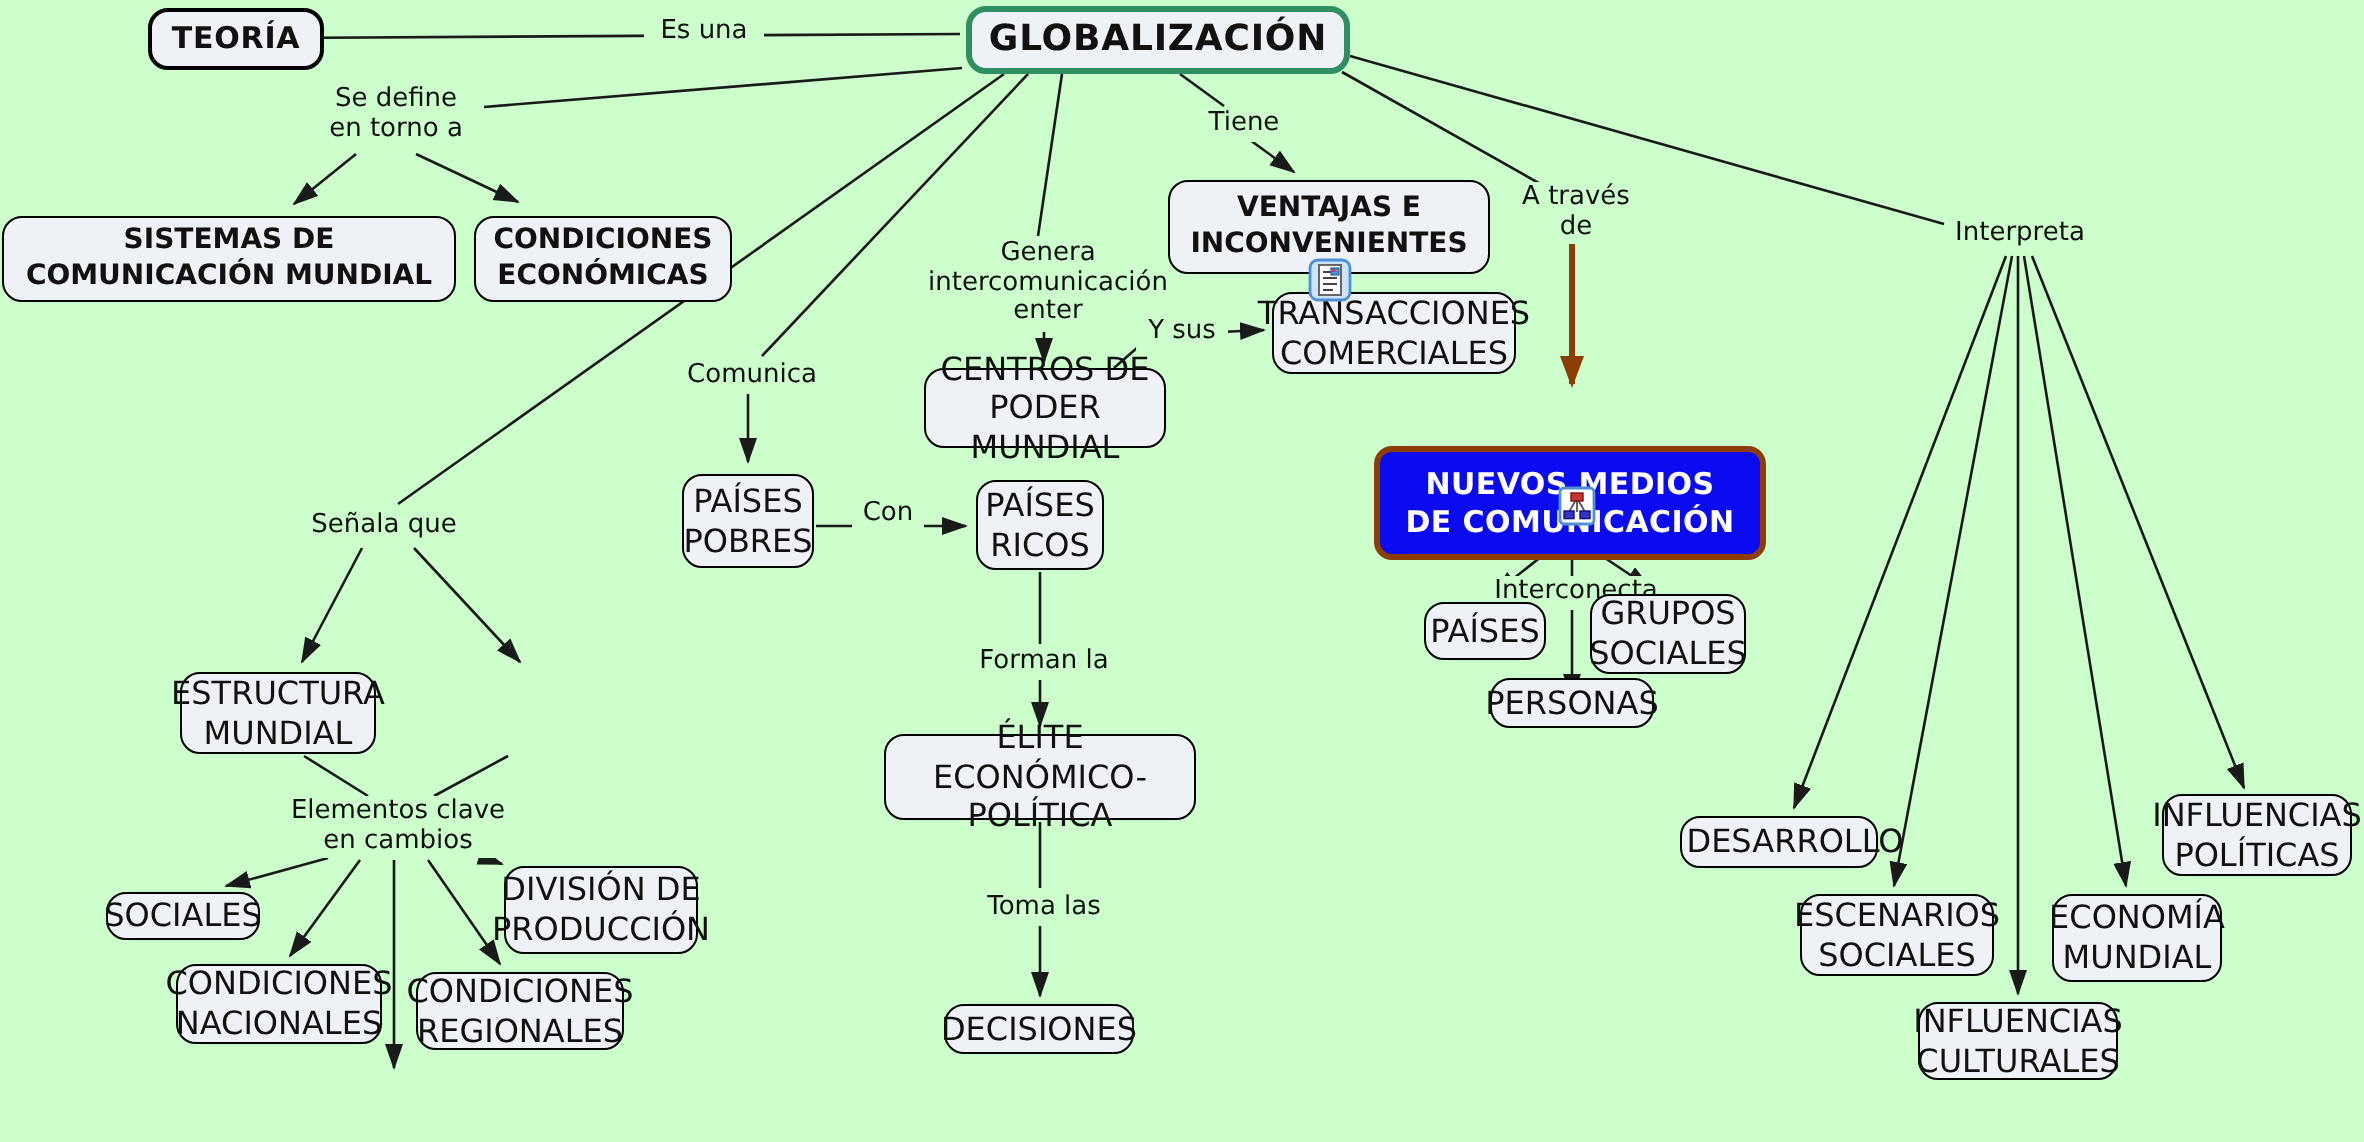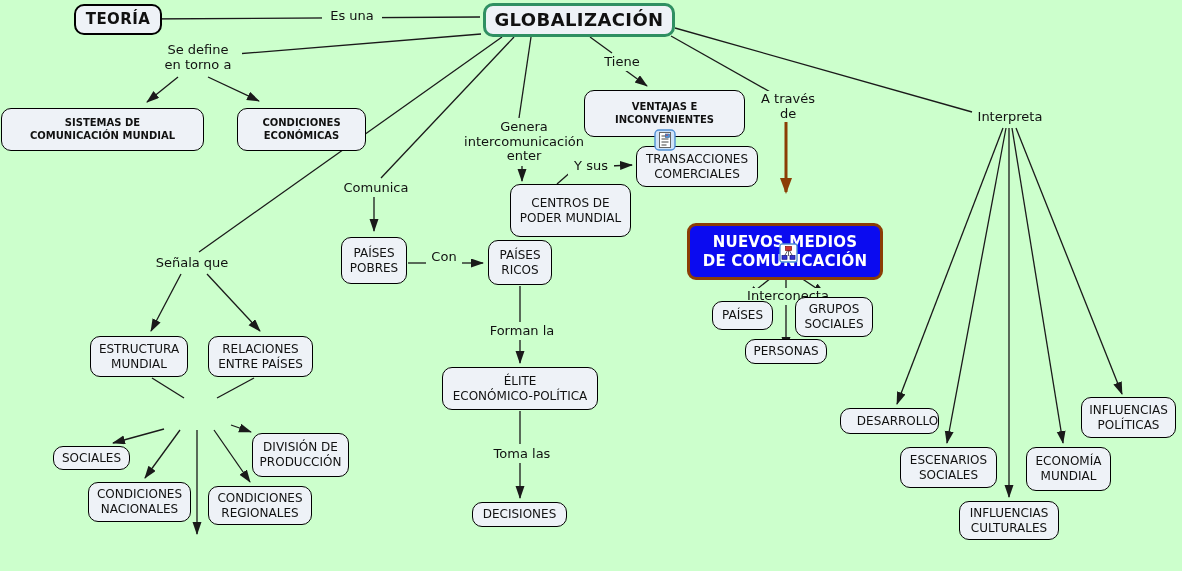--- a/index.html
+++ b/index.html
@@ -10,23 +10,23 @@
     color:#111;
   }
   .edges{position:absolute;left:0;top:0;z-index:1;}
   .node{
     position:absolute;z-index:3;box-sizing:border-box;
     display:flex;align-items:center;justify-content:center;
     text-align:center;white-space:pre-line;
     background:var(--node-fill,#eef2f7);
     border:1.4px solid var(--node-border,#000);
     border-radius:10px;
-    font-size:12px;line-height:1.22;padding:2px 4px;
+    font-size:16px;line-height:1.22;padding:2px 4px;
   }
-  .node.bold{font-weight:700;font-size:10px;}
+  .node.bold{font-weight:700;font-size:14px;}
   .node.teoria{font-weight:700;font-size:15px;border-width:2.6px;letter-spacing:.4px;margin-left:28px;}
   .node.glob{font-weight:700;font-size:18px;border:3px solid var(--globalizacion-border,#2f8f62);letter-spacing:.4px;}
   .node.nuevos{
     font-weight:700;font-size:15px;color:#fff;
     background:var(--nuevos-fill,#0b0bf0);
     border:3.5px solid var(--nuevos-border,#8b3d05);
     border-radius:9px;letter-spacing:.2px;
   }
   .phrase{
     position:absolute;z-index:2;text-align:center;white-space:pre-line;
@@ -91,41 +91,39 @@
       <line x1="1016" y1="128" x2="1122" y2="394" marker-end="url(#arr)"></line>
       <line x1="771" y1="278" x2="747" y2="297" marker-end="url(#arr)"></line>
       <line x1="801" y1="278" x2="825" y2="294" marker-end="url(#arr)"></line>
       <line x1="786" y1="278" x2="786" y2="349" marker-end="url(#arr)"></line>
     </g>
     <line x1="786" y1="122" x2="786" y2="192" stroke="#8b3d05" stroke-width="3" marker-end="url(#arrBrown)"></line>
   </svg>
 
   <div class="node glob" style="left:483px;top:3px;width:192px;height:34px;">GLOBALIZACIÓN</div>
   <div class="node teoria" style="left:46px;top:4px;width:88px;height:31px;">TEORÍA</div>
-  <div class="node bold" style="left:1px;top:108px;width:203px;height:43px;border-radius:10px;">SISTEMAS DE
+  <div class="node bold" style="left:1px;top:108px;width:227px;height:43px;border-radius:10px;">SISTEMAS DE
 COMUNICACIÓN MUNDIAL</div>
   <div class="node bold" style="left:237px;top:108px;width:129px;height:43px;">CONDICIONES
 ECONÓMICAS</div>
   <div class="node bold" style="left:584px;top:90px;width:161px;height:47px;">VENTAJAS E
 INCONVENIENTES</div>
   <div class="node" style="left:636px;top:146px;width:122px;height:41px;">TRANSACCIONES
 COMERCIALES</div>
-  <div class="node" style="left:462px;top:184px;width:121px;height:53px;margin-left:48px;">CENTROS DE
+  <div class="node" style="left:462px;top:184px;width:121px;height:40px;">CENTROS DE
 PODER MUNDIAL</div>
   <div class="node" style="left:341px;top:237px;width:66px;height:47px;">PAÍSES
 POBRES</div>
   <div class="node" style="left:488px;top:240px;width:64px;height:45px;">PAÍSES
 RICOS</div>
   <div class="node" style="left:442px;top:367px;width:156px;height:43px;">ÉLITE
 ECONÓMICO-POLÍTICA</div>
   <div class="node" style="left:472px;top:502px;width:95px;height:25px;">DECISIONES</div>
   <div class="node" style="left:90px;top:336px;width:98px;height:41px;">ESTRUCTURA
 MUNDIAL</div>
-  <div class="node" style="left:208px;top:336px;width:105px;height:41px;">RELACIONES
-ENTRE PAÍSES</div>
   <div class="node" style="left:53px;top:446px;width:77px;height:24px;">SOCIALES</div>
   <div class="node" style="left:88px;top:482px;width:103px;height:40px;">CONDICIONES
 NACIONALES</div>
   <div class="node" style="left:208px;top:486px;width:104px;height:39px;">CONDICIONES
 REGIONALES</div>
   <div class="node" style="left:155px;top:538px;width:84px;height:27px;margin-top:45px;">POLÍTICOS</div>
   <div class="node" style="left:252px;top:433px;width:97px;height:44px;">DIVISIÓN DE
 PRODUCCIÓN</div>
   <div class="node nuevos" style="left:687px;top:198px;width:196px;height:57px;margin-top:25px;">NUEVOS MEDIOS
 DE COMUNICACIÓN</div>
@@ -151,20 +149,22 @@
 de</div>
   <div class="phrase" style="left:457px;top:119px;width:130px;">Genera
 intercomunicación
 enter</div>
   <div class="phrase" style="left:568px;top:158px;width:42px;">Y sus</div>
   <div class="phrase" style="left:338px;top:180px;width:72px;">Comunica</div>
   <div class="phrase" style="left:426px;top:249px;width:32px;">Con</div>
   <div class="phrase" style="left:484px;top:323px;width:72px;">Forman la</div>
   <div class="phrase" style="left:489px;top:446px;width:62px;">Toma las</div>
   <div class="phrase" style="left:150px;top:255px;width:80px;">Señala que</div>
+  <div class="phrase" style="left:139px;top:398px;width:116px;">Elementos clave
+en cambios</div>
   <div class="phrase" style="left:741px;top:259px;width:90px;margin-top:29px;">Interconecta</div>
   <div class="phrase" style="left:973px;top:109px;width:70px;">Interpreta</div>
 
   <svg class="icon" style="left:654px;top:129px;" width="22" height="22">
     <rect x="1" y="1" width="20" height="20" rx="4" fill="#cfe3f8" stroke="#4f8fd4" stroke-width="1.4"></rect>
     <rect x="5.5" y="3.5" width="11" height="15" fill="#ffffff" stroke="#666" stroke-width="1"></rect>
     <line x1="7.5" y1="7" x2="12" y2="7" stroke="#444" stroke-width="1"></line>
     <line x1="7.5" y1="10" x2="14.5" y2="10" stroke="#444" stroke-width="1"></line>
     <line x1="7.5" y1="13" x2="14.5" y2="13" stroke="#444" stroke-width="1"></line>
     <line x1="7.5" y1="16" x2="12.5" y2="16" stroke="#444" stroke-width="1"></line>

